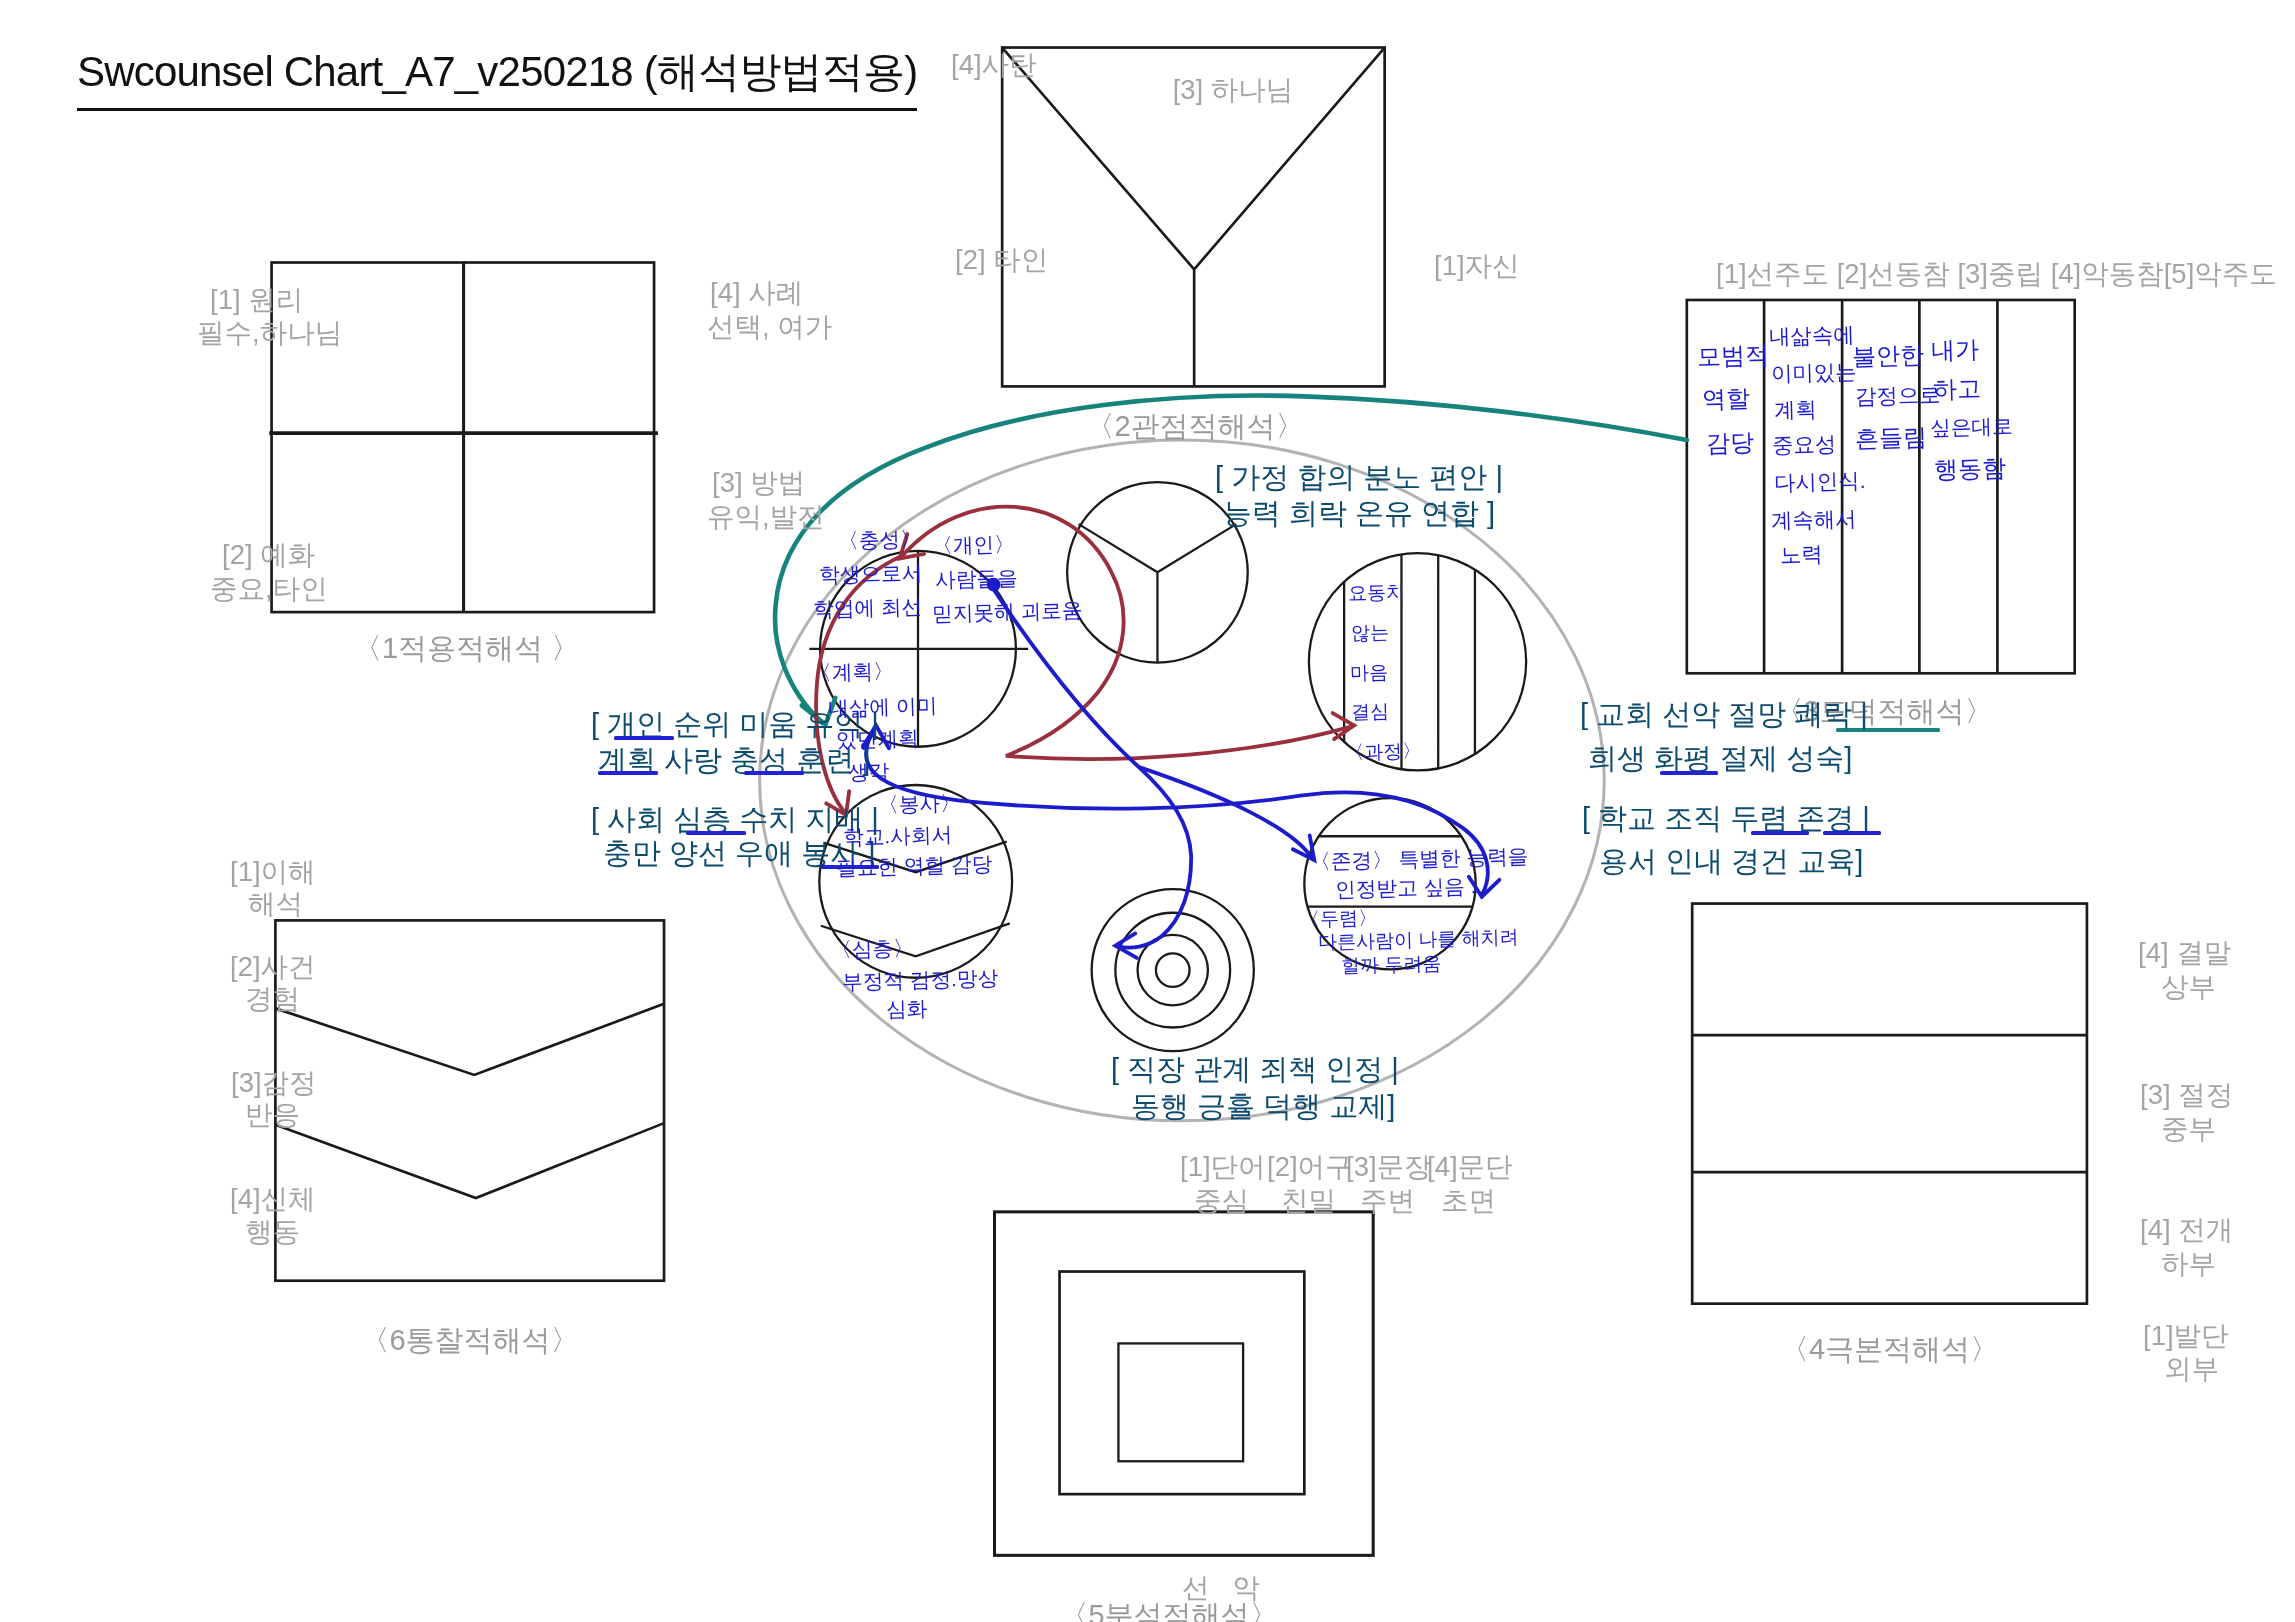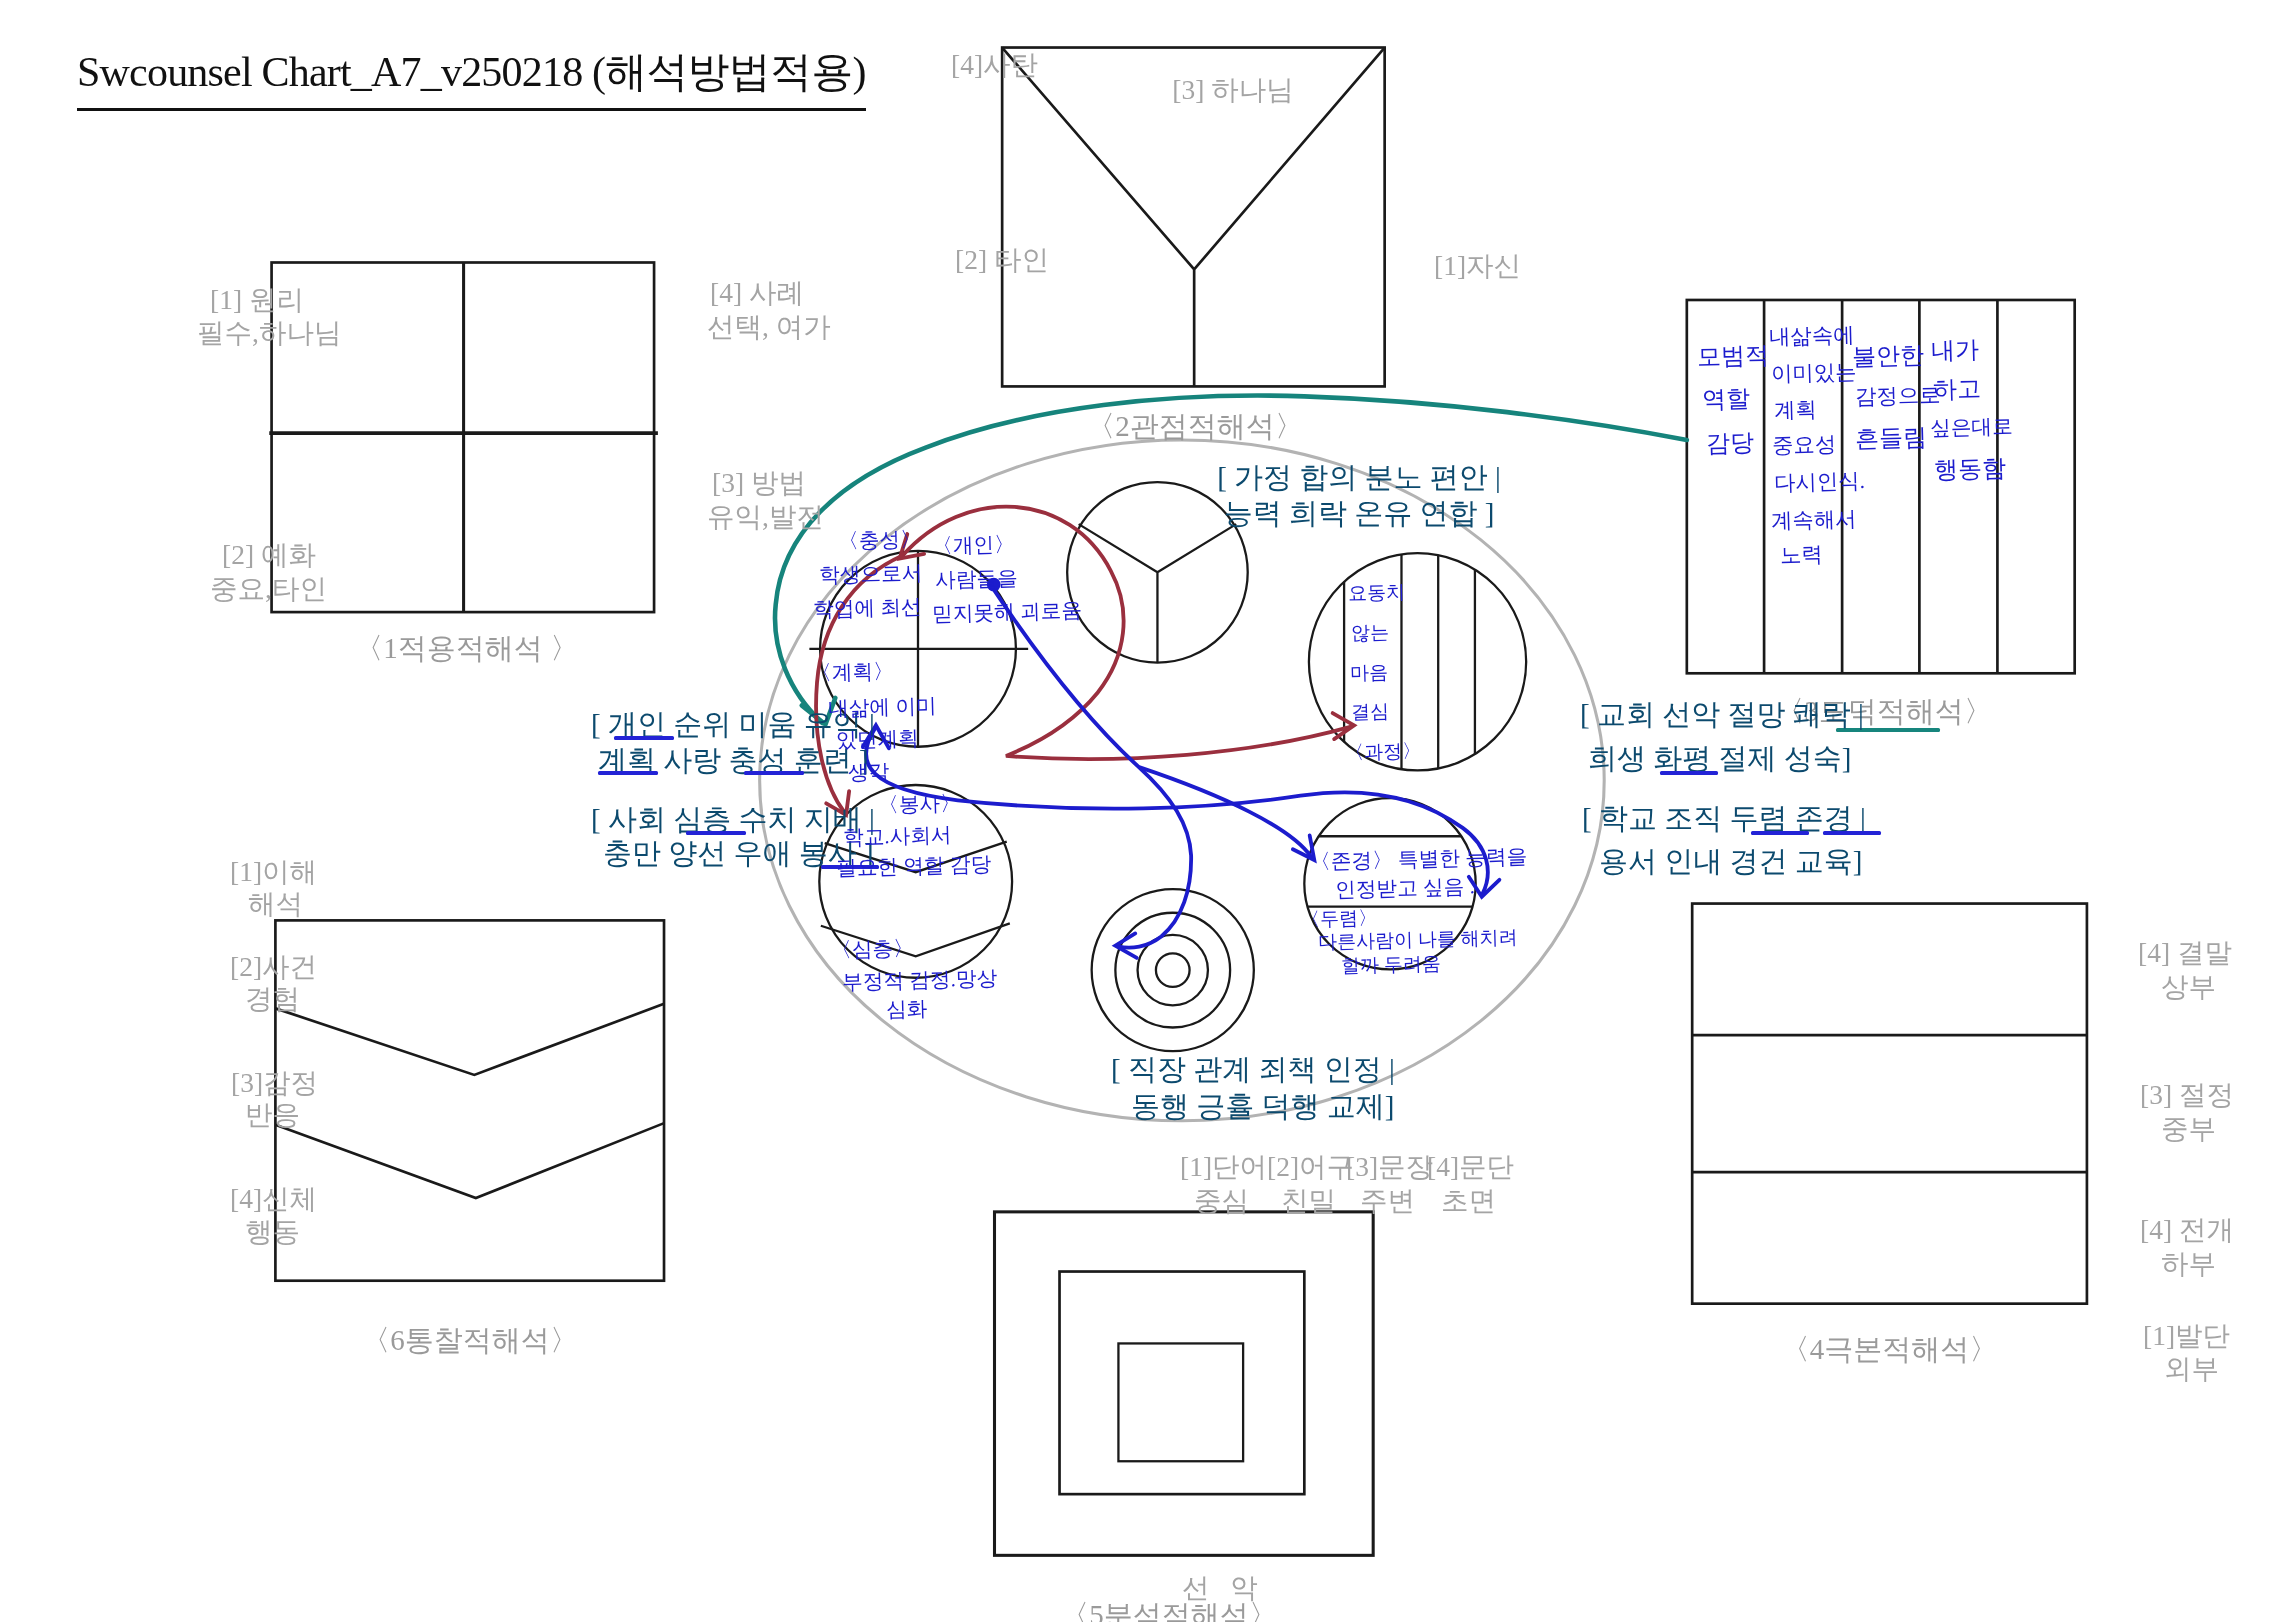--- a/index.html
+++ b/index.html
@@ -1,18 +1,18 @@
 <!DOCTYPE html>
 <html style="font-size:12.2px"><head>
 <meta charset="utf-8">
 <style>
   html,body{margin:0;padding:0;background:#ffffff;}
   #canvas{
     position:relative;width:2295px;height:1622px;overflow:hidden;
-    font-family:Liberation Serif, serif;background:#ffffff;
+    font-family:Liberation Sans, sans-serif;background:#ffffff;
   }
   #shapes{position:absolute;left:0;top:0;z-index:0;}
   .txt{position:absolute;z-index:2;white-space:nowrap;}
   .gray{color:#a4a4a4;font-size:27.5px;margin-left:40px;}
   .note{color:#0c4a6e;font-size:29px;}
   .cap{color:#9a9a9a;font-size:29px;text-align:center;}
   .hw{color:#1c1ccd;font-size:24px;transform:rotate(-1.5deg);}
   .hwc{color:#1c1ccd;font-size:20.7px;transform:rotate(-1.5deg);}
   .title{
     color:#111;font-size:42px;letter-spacing:-0.8px;
@@ -133,20 +133,21 @@
   <div class="txt gray" style="left:170px;top:282px;">[1] 원리</div>
   <div class="txt gray" style="left:157px;top:315px;">필수,하나님</div>
   <div class="txt gray" style="left:670px;top:275px;">[4] 사례</div>
   <div class="txt gray" style="left:667px;top:309px;">선택, 여가</div>
   <div class="txt gray" style="left:672px;top:465px;">[3] 방법</div>
   <div class="txt gray" style="left:667px;top:499px;">유익,발전</div>
   <div class="txt gray" style="left:182px;top:537px;">[2] 예화</div>
   <div class="txt gray" style="left:170px;top:571px;">중요,타인</div>
   <div class="txt cap" style="left:298px;top:629px;width:337px;">〈1적용적해석 〉</div>
 
+  <div class="txt gray" style="left:1676px;top:256px;">[1]선주도 [2]선동참 [3]중립 [4]악동참[5]악주도</div>
   <div class="txt cap" style="left:1769px;top:692px;width:230px;">〈3도덕적해석〉</div>
   <div class="ul-teal" style="left:1836px;top:728px;width:104px;"></div>
 
   <div class="txt hw" style="left:1697px;top:340px;">모범적</div>
   <div class="txt hw" style="left:1702px;top:383px;">역할</div>
   <div class="txt hw" style="left:1706px;top:427px;">감당</div>
 
   <div class="txt hw" style="left:1769px;top:321px;font-size:21.4px;">내삶속에</div>
   <div class="txt hw" style="left:1771px;top:358px;font-size:21.4px;">이미있는</div>
   <div class="txt hw" style="left:1774px;top:395px;font-size:21.4px;">계획</div>

